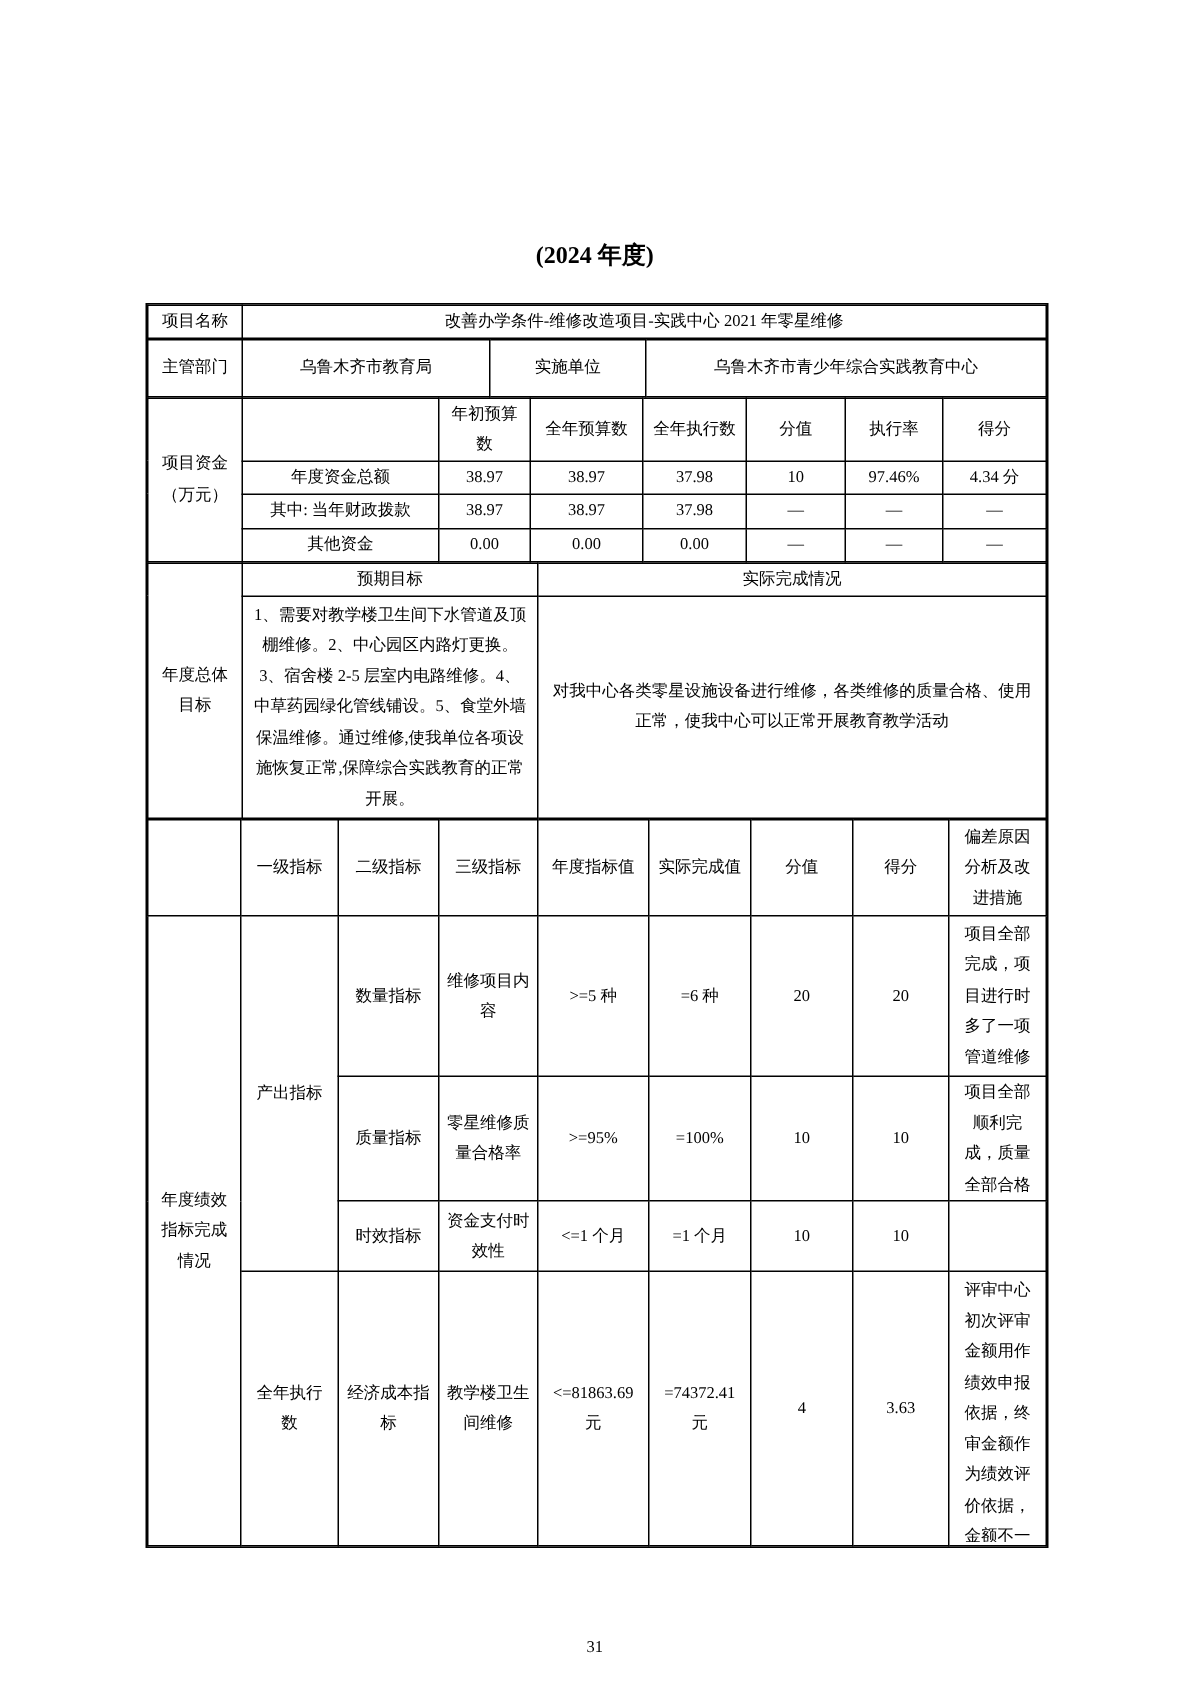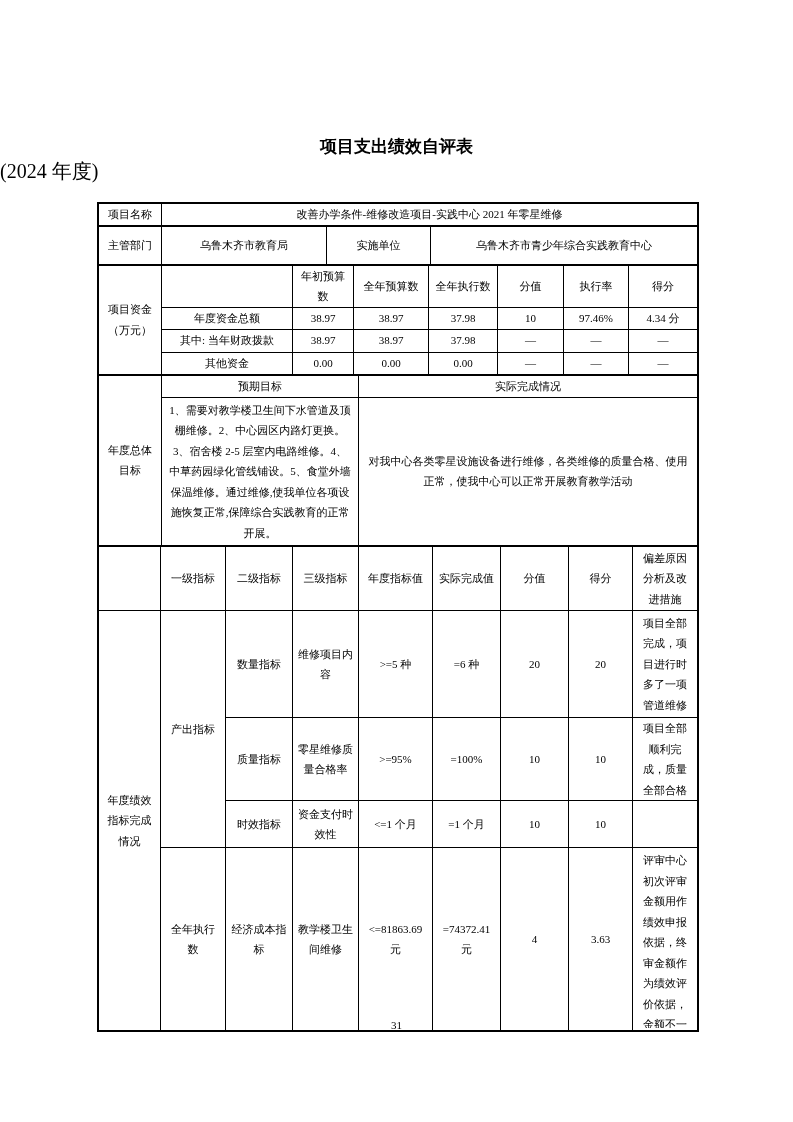--- a/index.html
+++ b/index.html
@@ -1,36 +1,35 @@
 <!DOCTYPE html>
 <html><head>
 <meta charset="utf-8">
 <style>
   html,body{margin:0;padding:0;background:#ffffff;}
   .page{position:relative;width:793px;height:1122px;background:#ffffff;color:#000;
         font-family:"Liberation Serif","DejaVu Serif",serif;overflow:hidden;}
   .doc-title{position:absolute;top:135px;left:0;width:100%;text-align:center;
              font-size:17px;font-weight:700;line-height:24px;}
-  .doc-subtitle{position:absolute;top:159px;left:0;width:100%;
-                font-size:20px;font-weight:400;line-height:24px;}
+  .doc-subtitle{position:absolute;top:159px;left:0;width:100%;text-align:center;
+                font-size:16px;font-weight:700;line-height:24px;}
   .tbl{position:absolute;left:97px;top:186px;width:600px;border:1px solid #000;margin-top:16px;}
   table.band{width:100%;border-collapse:collapse;table-layout:fixed;}
   td{border:1px solid #000;font-size:11px;line-height:20.5px;padding:0 5px;
      text-align:center;vertical-align:middle;word-break:break-all;overflow:hidden;}
   td.tl{text-align:center;padding:2px 7px;}
   .clip{max-height:178px;overflow:hidden;}
-  .pageno{position:absolute;top:1019px;left:0;width:100%;text-align:center;
+  .pageno{position:absolute;top:1092px;left:0;width:100%;text-align:center;
           font-size:11px;font-weight:400;}
 </style>
 </head>
 <body>
 
 <div class="page">
 
-  <div class="doc-title">项目支出绩效自评表</div>
   <div class="doc-subtitle">(2024 年度)</div>
 
   <div class="tbl">
 
     <table class="band">
       <colgroup>
           <col style="width:63px">
           <col>
         </colgroup>
       <tbody>

